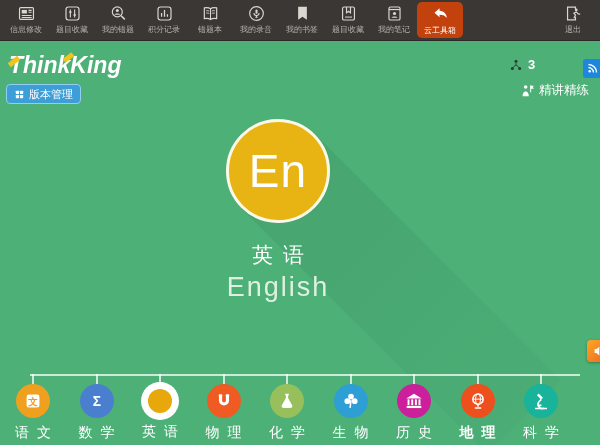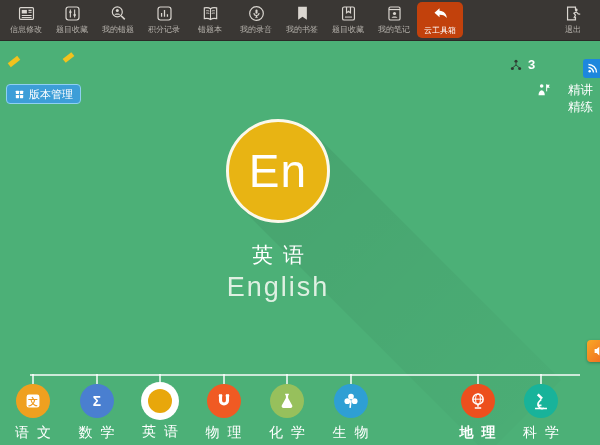--- a/index.html
+++ b/index.html
@@ -24,21 +24,21 @@
   .version-btn{position:absolute;left:6px;top:84px;height:18px;padding:0 7px;display:flex;
                align-items:center;gap:4px;background:#3d9ed8;border:1px solid #8fd0f2;
                border-radius:4px;color:#fff;font-size:11px;cursor:pointer;z-index:3;}
   .version-btn svg{width:11px;height:11px;}
   .hdr-right1{position:absolute;left:509px;top:57px;display:flex;align-items:center;gap:5px;z-index:3;}
   .hdr-right1 svg{width:14px;height:14px;color:#2e3b31;}
   .device-count{color:#fff;font-size:13px;font-weight:bold;}
   .rss-btn{position:absolute;left:583px;top:59px;width:19px;height:19px;background:#1d87dd;
            border-radius:3px;display:flex;align-items:center;justify-content:center;cursor:pointer;z-index:3;}
   .rss-btn svg{width:13px;height:13px;color:#fff;}
-  .practice{position:absolute;left:536px;top:82px;display:flex;align-items:flex-start;gap:16px;
+  .practice{position:absolute;left:520px;top:82px;display:flex;align-items:center;gap:3px;
             color:#fff;font-size:12.5px;cursor:pointer;z-index:3;}
   .practice svg{width:16px;height:16px;color:#fff;}
   
   .shadow-svg{position:absolute;left:0;top:0;width:600px;height:445px;z-index:1;pointer-events:none;}
   .hero-circle{position:absolute;left:226px;top:119px;width:98px;height:98px;border-radius:50%;
                background:#e8b413;border:3px solid #fbf8ea;display:flex;align-items:center;
                justify-content:center;z-index:2;cursor:pointer;}
   .hero-badge{color:#fff;font-size:46px;letter-spacing:1px;}
   .hero-titles{position:absolute;left:128px;top:241px;width:300px;text-align:center;z-index:2;}
   .hero-cn{color:#fff;font-size:21px;letter-spacing:10px;margin-right:-10px;}
@@ -183,20 +183,21 @@
   <svg class="shadow-svg" viewBox="0 0 600 445">
     <defs>
       <linearGradient id="sg" x1="0" y1="0" x2="1" y2="1">
         <stop offset="0" stop-color="rgba(0,0,0,0.07)"></stop>
         <stop offset="1" stop-color="rgba(0,0,0,0.01)"></stop>
       </linearGradient>
     </defs>
     <polygon points="241,208 315,134 561,380 487,454" fill="url(#sg)"></polygon>
   </svg>
 
+  <div class="logo">ThinkKing</div>
   <div class="logo-accent acc1"></div>
   <div class="logo-accent acc2"></div>
 
   <div class="version-btn">
     <span id="version-icon" style="display: flex;">
         <svg viewBox="0 0 24 24" xmlns="http://www.w3.org/2000/svg">
           <rect x="4" y="4" width="7" height="7" rx="1" fill="currentColor"></rect>
           <rect x="13" y="4" width="7" height="7" rx="1" fill="currentColor"></rect>
           <rect x="4" y="13" width="7" height="7" rx="1" fill="currentColor"></rect>
           <rect x="13" y="13" width="7" height="7" rx="1" fill="currentColor"></rect>
@@ -315,20 +316,36 @@
             <svg viewBox="0 0 24 24" xmlns="http://www.w3.org/2000/svg">
               <circle cx="12" cy="7.2" r="3.1" fill="#fff"></circle>
               <circle cx="8" cy="12.2" r="3.1" fill="#fff"></circle>
               <circle cx="16" cy="12.2" r="3.1" fill="#fff"></circle>
               <path d="M12 11l-1 8.5" stroke="#fff" stroke-width="1.7" fill="none"></path>
             </svg>
           </span>
         </div>
         <div class="subj-label">生物</div>
       </div>
+      <div class="subj" style="left: 379px;">
+        <div class="subj-tick"></div>
+        <div class="subj-circle" style="background: rgb(204, 31, 155);">
+          <span style="display: flex;">
+            <svg viewBox="0 0 24 24" xmlns="http://www.w3.org/2000/svg">
+              <path d="M3.5 9.2L12 4l8.5 5.2z" fill="#fff"></path>
+              <rect x="5" y="10.2" width="2.1" height="6.3" fill="#fff"></rect>
+              <rect x="9" y="10.2" width="2.1" height="6.3" fill="#fff"></rect>
+              <rect x="13" y="10.2" width="2.1" height="6.3" fill="#fff"></rect>
+              <rect x="16.9" y="10.2" width="2.1" height="6.3" fill="#fff"></rect>
+              <rect x="4" y="17.3" width="16" height="2.4" fill="#fff"></rect>
+            </svg>
+          </span>
+        </div>
+        <div class="subj-label">历史</div>
+      </div>
       <div class="subj" style="left: 442.5px; font-weight: bold;">
         <div class="subj-tick"></div>
         <div class="subj-circle" style="background: rgb(237, 79, 29);">
           <span style="display: flex;">
             <svg viewBox="0 0 24 24" xmlns="http://www.w3.org/2000/svg">
               <circle cx="12" cy="10" r="5.6" fill="none" stroke="#fff" stroke-width="1.7"></circle>
               <ellipse cx="12" cy="10" rx="2.6" ry="5.6" fill="none" stroke="#fff" stroke-width="1.1"></ellipse>
               <path d="M6.6 10h10.8" stroke="#fff" stroke-width="1.1"></path>
               <path d="M12 15.6v2.6M8.5 19.6h7" stroke="#fff" stroke-width="1.7"></path>
             </svg>

